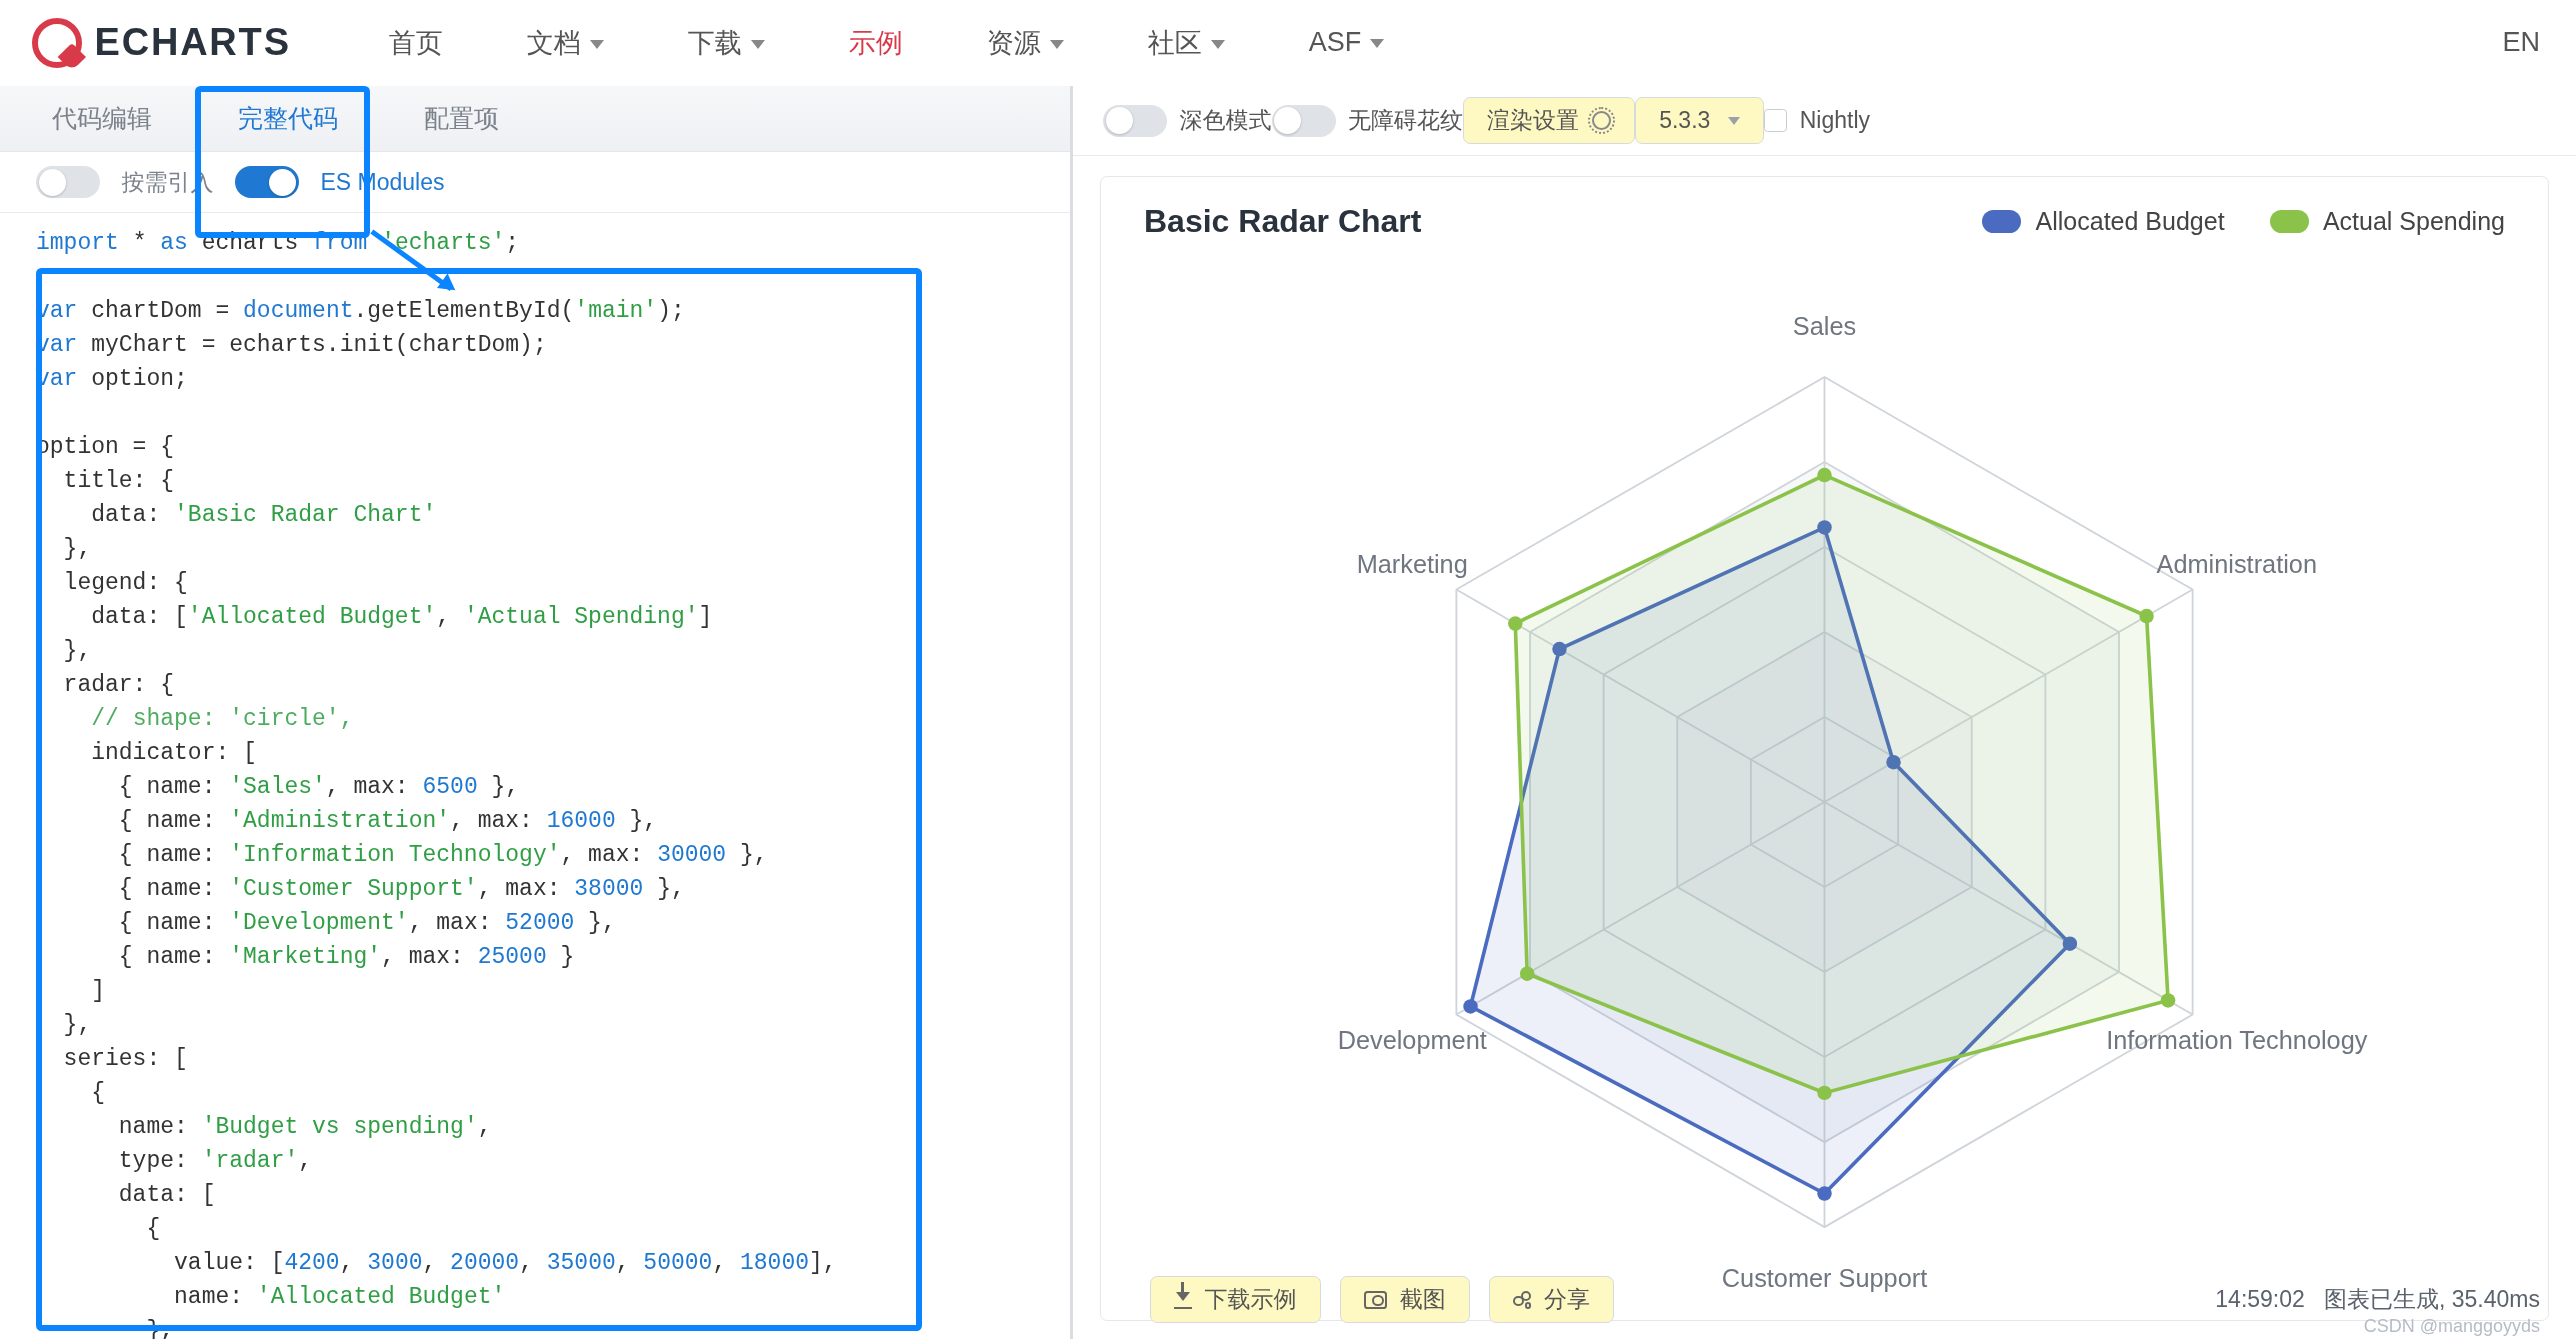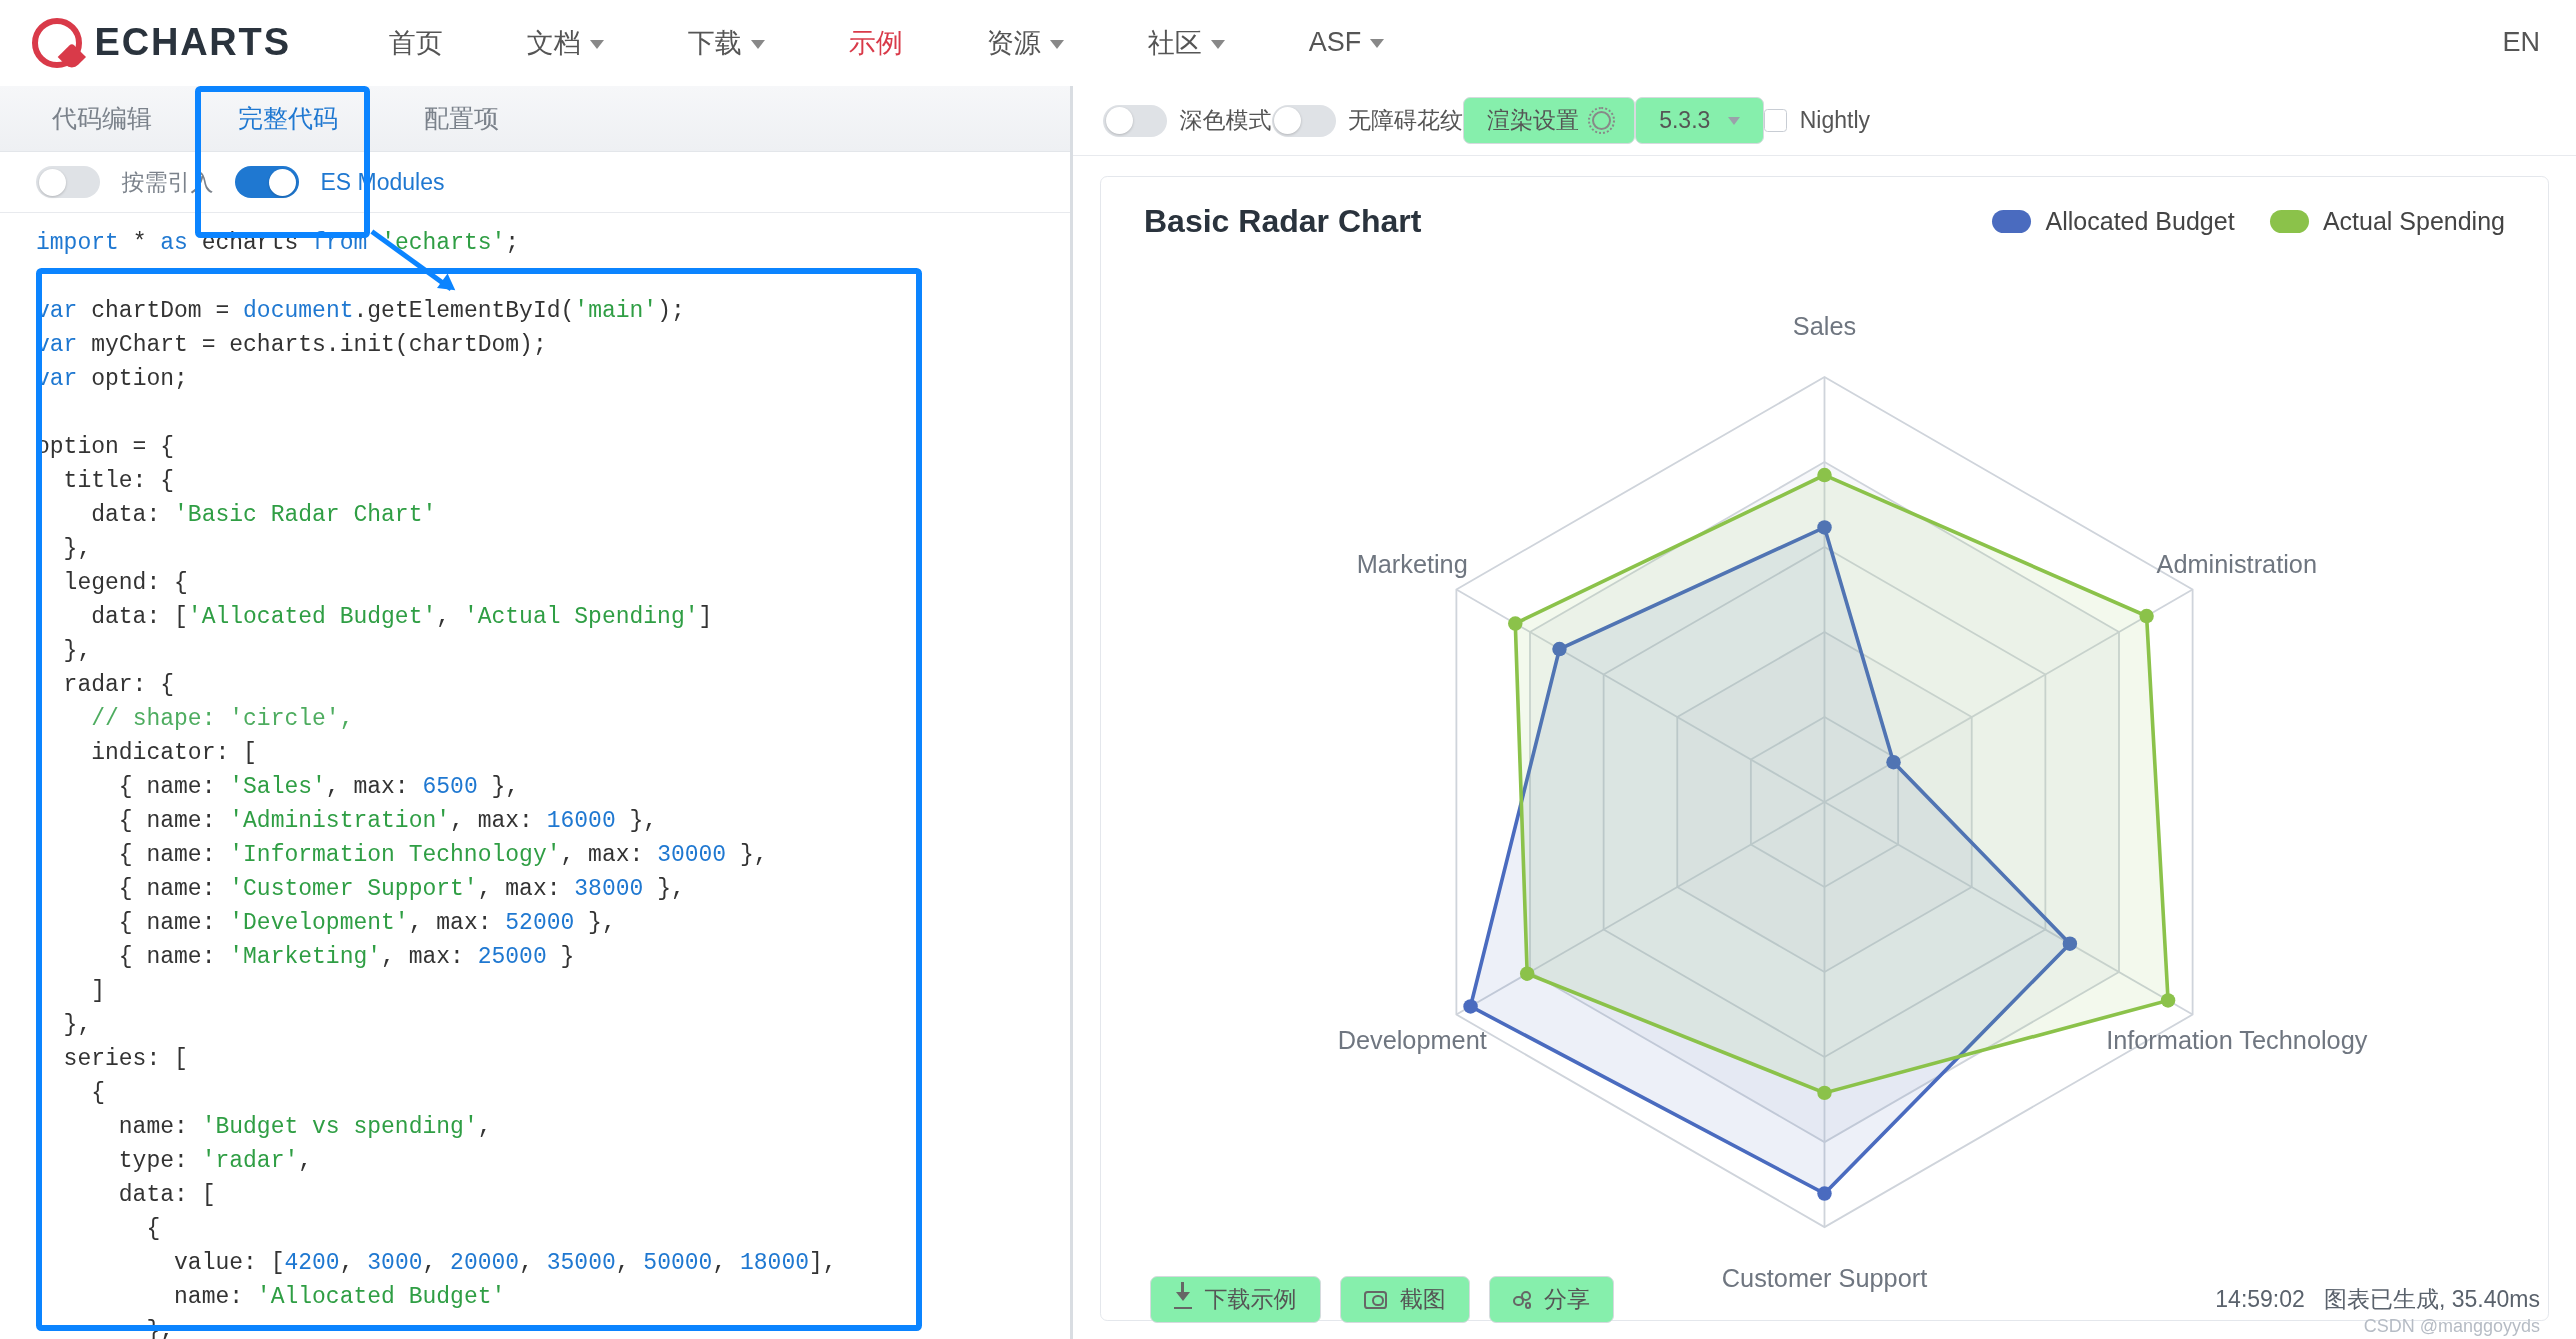--- a/index.html
+++ b/index.html
@@ -39,30 +39,30 @@
   .cm  { color:#2f9e44; opacity:.85;}
   .doc { color:#1f78d1;text-align:center;}
   
   .anno-tab { position:absolute; top:86px; left:195px; width:175px; height:152px; border:6.3px solid #0b84ff; border-radius:5.4px; pointer-events:none; z-index:5;}
   .anno-code{ position:absolute; top:268px; left:36px; width:886px; height:1063px; border:6.3px solid #0b84ff; border-radius:5.4px; pointer-events:none; z-index:5;}
   .anno-arrow { position:absolute; top:229px; left:372px; width:98px; height:4.5px; background:#0b84ff; transform:rotate(36deg); transform-origin:left center; z-index:5;}
   .anno-arrow::after { content:""; position:absolute; right:-3.6px; top:-8px; border-left:16px solid #0b84ff; border-top:9.8px solid transparent; border-bottom:9.8px solid transparent;}
   
   .rt-toolbar { height:70px; border-bottom:0.9px solid #e8eaee; display:flex; align-items:center; padding:0 30px; font-size:23px; color:#555;}
   .rt-group { display:flex; align-items:center; gap:12.5px;}
-  .rt-btn { height:47px; padding:0 23px; border:0.9px solid #d6dade; border-radius:7.2px; background:#86efac; display:inline-flex; align-items:center; gap:12.5px; cursor:pointer; font-size:23px; color:#555;}
+  .rt-btn { height:47px; padding:0 23px; border:0.9px solid #d6dade; border-radius:7.2px; background:#fef9c3; display:inline-flex; align-items:center; gap:12.5px; cursor:pointer; font-size:23px; color:#555;}
   .gear { width:19.7px;height:19.7px;border:2.7px solid #888;border-radius:50%;display:inline-block;position:relative;}
   .gear::before{content:"";position:absolute;inset:-5.4px;border:2.7px dotted #888;border-radius:50%;}
   .chev{ display:inline-block;width:0;height:0;border-left:6.3px solid transparent;border-right:6.3px solid transparent;border-top:8px solid #9aa1aa;margin-left:5.4px;}
   .chk { width:23px;height:23px;border:1.8px solid #c8cdd4;border-radius:3.6px;display:inline-block;}
   
   .chart-card { margin:19.7px 27px 0 27px; height:1145px; border:0.9px solid #e4e7ec; border-radius:7.2px; display:flex; flex-direction:column; background:#fff;}
   .chart-head { height:89px; display:flex; align-items:center; padding:0 43px; gap:54px;}
   .chart-title { font-size:32px; font-weight:700; color:#2a333d;text-align:center;}
-  .legend { margin-left:auto; display:flex; align-items:center; gap:35px; font-size:25px; color:#444;}
+  .legend { margin-left:auto; display:flex; align-items:center; gap:45px; font-size:25px; color:#444;}
   .lg { display:flex; align-items:center; gap:14.3px;}
   .sw { width:39px; height:23px; border-radius:11.6px;}
   .sw.blue  { background:#4a6bbf;}
   .sw.green { background:#8bc24a;}
   .radar-wrap { flex:1; position:relative;}
   .radar-wrap svg { position:absolute; inset:0; width:100%; height:100%;}
   .axis-label { font-size:28px; fill:#6f7680; text-anchor:middle;}
   .grid { fill:none; stroke:#cfd4db; stroke-width:2;}
   .grid.alt { fill:rgba(232,235,240,.35);}
   .series-a { fill:rgba(74,107,191,.10); stroke:#4a6bbf; stroke-width:4;}

